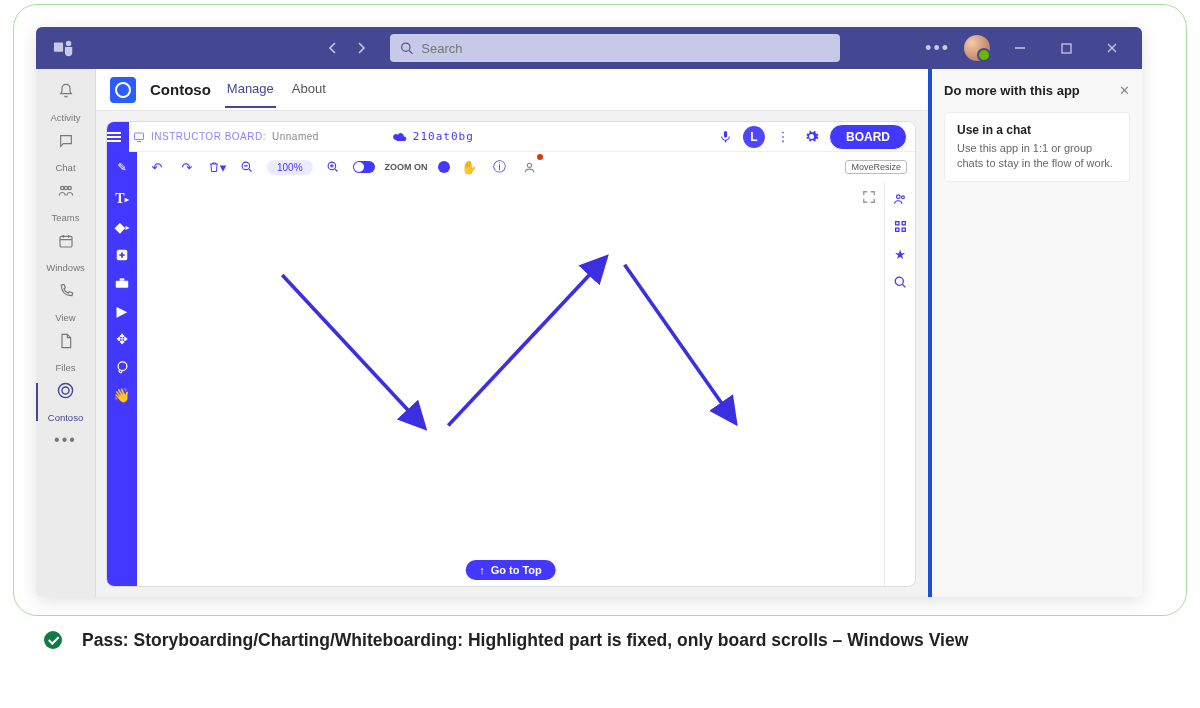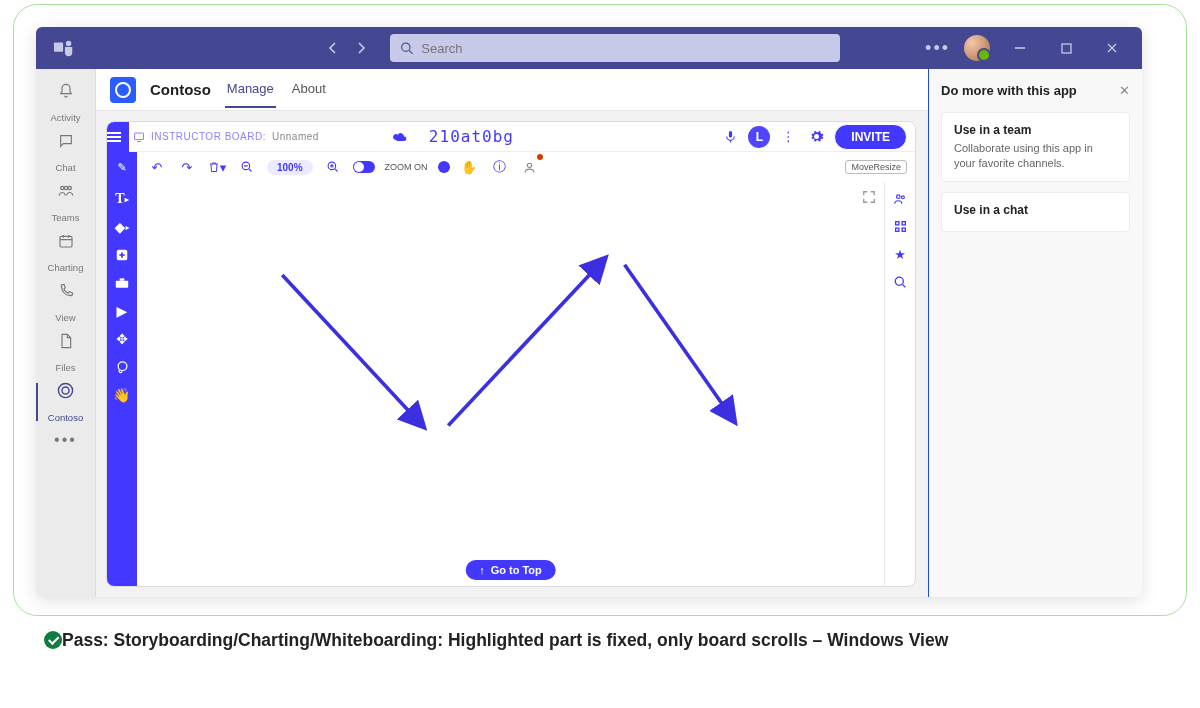--- a/index.html
+++ b/index.html
@@ -1,18 +1,18 @@
 <!DOCTYPE html>
 <html><head>
 <meta charset="utf-8">
 <style>
 *{box-sizing:border-box;margin:0;padding:0;font-family:"Segoe UI",Arial,sans-serif}
 html,body{width:1200px;height:708px;background:#fff}
 .outer{width:1174px;margin:4px auto 0;border:1.5px solid #a6e39a;border-radius:24px;padding:22px 22px 18px;background:#fff}
-.caption-row{display:flex;align-items:flex-start;gap:0;margin:12px 0 0 44px;width:1060px}
+.caption-row{display:flex;align-items:flex-start;gap:20px;margin:12px 0 0 44px;width:1060px}
 .caption-txt{font-weight:600;font-size:17.5px;line-height:1.4;color:#222}
 .pass-icon{width:18px;height:18px;border-radius:50%;background:#107c41;display:flex;align-items:center;justify-content:center;flex:none;margin-top:3px}
 .pass-icon::after{content:"";width:4px;height:8px;border:2px solid #fff;border-top:0;border-left:0;transform:rotate(45deg) translateY(-1px)}
 .window{width:1106px;height:570px;background:#fff;border-radius:6px;overflow:hidden;box-shadow:0 4px 18px rgba(0,0,0,.12);display:flex;flex-direction:column}
 .titlebar{height:42px;background:#444791;display:flex;align-items:center;padding:0 8px;gap:8px}
 .teams-logo{width:28px;height:28px;margin:0 6px;display:flex;align-items:center;justify-content:center}
 .teams-logo svg{width:22px;height:22px}
 .nav-arrows{display:flex;gap:6px;margin-left:230px}
 .nav-arrow{width:22px;height:22px;display:flex;align-items:center;justify-content:center;color:#c7c9e8;cursor:pointer}
 .searchbar{flex:none;width:450px;height:28px;background:#c7c9e8;border-radius:4px;display:flex;align-items:center;padding:0 10px;gap:8px;margin-left:10px}
@@ -38,46 +38,46 @@
 .appname{font-weight:700;font-size:15px;color:#222}
 .apptab{font-size:13px;color:#555;padding:10px 2px;border-bottom:2px solid transparent;cursor:pointer}
 .apptab.active{color:#444791;border-bottom-color:#444791}
 .board-wrap{flex:1;padding:10px 12px 10px 10px}
 .board{height:100%;background:#fff;border:1px solid #dcdcdc;border-radius:8px;display:flex;flex-direction:column;overflow:hidden;position:relative}
 .barA{height:30px;background:#4338ff;display:flex;align-items:center;padding:0 8px;gap:10px;color:#fff}
 .hamb{display:flex;flex-direction:column;gap:2px;cursor:pointer}
 .hamb span{width:14px;height:2px;background:#fff}
 .ibadge{font-size:10px;letter-spacing:.5px;color:#b7b0ff;display:flex;align-items:center;gap:6px}
 .ibadge b{color:#fff;font-weight:500}
-.cloud{margin-left:70px;color:#ddd8ff;display:flex;align-items:center;gap:22px;font-size:16px}
+.cloud{margin-left:70px;color:#ddd8ff;display:flex;align-items:flex-end;gap:6px;font-size:11px}
 .cloud .code{font-family:monospace;letter-spacing:1px}
 .barA-right{margin-left:auto;display:flex;align-items:center;gap:8px}
 .chip{width:22px;height:22px;border-radius:50%;display:flex;align-items:center;justify-content:center;color:#4338ff;font-size:12px}
 .chip.pur{background:#5146ff;color:#fff;font-weight:600}
 .invite{background:#4338ff;color:#fff;font-weight:700;font-size:12px;padding:5px 16px;border-radius:14px;border:1.5px solid #fff}
 .gear{color:#4338ff}
 .bicon{width:20px;height:20px;display:flex;align-items:center;justify-content:center;color:#4338ff;cursor:pointer;font-size:13px}
 .whitehdr{background:#fff;display:flex;align-items:center;gap:4px;padding:3px 8px 3px 0}
 .vtb{width:30px;background:#4338ff;display:flex;flex-direction:column;align-items:center;gap:10px;padding:8px 0 14px}
 .vtb .t{width:18px;height:18px;display:flex;align-items:center;justify-content:center;color:#fff;cursor:pointer;font-size:14px}
 .barB{height:30px;background:#fff;display:flex;align-items:center;gap:10px;padding-left:8px;font-size:11px;color:#4338ff;position:relative}
-.zoompill{background:#eceaff;border-radius:10px;padding:2px 10px;font-size:10px;color:#4338ff;font-weight:700}
+.zoompill{background:#eceaff;border-radius:10px;padding:2px 10px;font-size:10px;color:#4338ff;font-weight:400}
 .toggle{width:22px;height:12px;background:#4338ff;border-radius:6px;position:relative}
 .toggle::after{content:"";position:absolute;left:1px;top:1px;width:10px;height:10px;border-radius:50%;background:#fff}
 .dot{width:12px;height:12px;border-radius:50%;background:#4338ff}
 .notif{position:relative}
 .notif::after{content:"";position:absolute;top:-3px;right:-3px;width:6px;height:6px;border-radius:50%;background:#d83b01}
 .mr{margin-left:auto;margin-right:8px;font-size:9px;border:1px solid #bbb;border-radius:3px;padding:1px 5px;color:#555}
 .board-canvas{flex:1;display:flex;position:relative;min-height:0}
 .canvas{flex:1;background:#fff;position:relative;border-right:1px solid #e9e9e9;overflow:hidden}
 .rvtb{width:30px;display:flex;flex-direction:column;align-items:center;gap:14px;padding:10px 0;color:#4338ff}
 .rvtb .t{cursor:pointer;font-size:13px}
 .gotop{position:absolute;bottom:6px;left:50%;transform:translateX(-50%);background:#4338ff;color:#fff;font-size:11px;font-weight:600;padding:4px 14px;border-radius:12px;cursor:pointer;display:flex;align-items:center;gap:6px}
 .fs{position:absolute;top:8px;right:8px;color:#888;cursor:pointer}
-.sidepanel{width:214px;padding:14px 12px 10px;background:#f8f8f8;border-left:1px solid #1d4ed8}
+.sidepanel{width:214px;padding:14px 12px 10px;background:#f8f8f8;border-left:4px solid #1d4ed8}
 .sp-head{display:flex;align-items:center;justify-content:space-between;margin-bottom:14px}
 .sp-head h4{font-size:13px;font-weight:600;color:#222}
 .sp-close{color:#888;cursor:pointer;font-size:13px}
 .card{background:#fff;border:1px solid #ececec;border-radius:4px;padding:10px 12px;margin-bottom:10px}
 .card h5{font-size:12px;font-weight:600;color:#222;margin-bottom:4px}
 .card p{font-size:11px;color:#666;line-height:1.35}
 svg{display:block}
 </style>
 </head>
 <body>
@@ -166,21 +166,21 @@
           </div>
         <div class="leftnav-item">
             <div class="ico">
               <svg width="16" height="16" viewBox="0 0 24 24" fill="none" stroke="#777" stroke-width="1.7">
                 <rect x="3" y="5" width="18" height="16" rx="2"></rect>
                 <line x1="3" y1="10" x2="21" y2="10"></line>
                 <line x1="8" y1="3" x2="8" y2="7"></line>
                 <line x1="16" y1="3" x2="16" y2="7"></line>
               </svg>
             </div>
-            <span>Charting</span>
+            <span>Windows</span>
           </div>
         <div class="leftnav-item">
             <div class="ico">
               <svg width="16" height="16" viewBox="0 0 24 24" fill="none" stroke="#777" stroke-width="1.7">
                 <path d="M5 3c0 10 6 16 16 16l1-4-5-2-2 2c-3-1-5-3-6-6l2-2-2-5z"></path>
               </svg>
             </div>
             <span>View</span>
           </div>
         <div class="leftnav-item">
@@ -246,21 +246,21 @@
                         <path d="M5 12a7 7 0 0 0 14 0M12 19v4" stroke="#4338ff" stroke-width="2" fill="none"></path>
                       </svg>
                     </div>
                  <div class="chip pur">L</div>
                  <div class="bicon">⋮</div>
                  <div class="bicon gear">
                       <svg width="15" height="15" viewBox="0 0 24 24" fill="#4338ff">
                         <path d="M12 8a4 4 0 1 0 0 8 4 4 0 0 0 0-8zm9 4l2 1-1 3-2-1a9 9 0 0 1-2 2l1 2-3 1-1-2h-3l-1 2-3-1 1-2a9 9 0 0 1-2-2l-2 1-1-3 2-1v-1l-2-1 1-3 2 1a9 9 0 0 1 2-2l-1-2 3-1 1 2h3l1-2 3 1-1 2a9 9 0 0 1 2 2l2-1 1 3-2 1z"></path>
                       </svg>
                     </div>
-                 <div class="invite">INVITE</div>
+                 <div class="invite">BOARD</div>
                </div>
               </div>
 
               <div class="barB">
                 <div style="width:30px;height:30px;background:#4338ff;display:flex;align-items:center;justify-content:center;margin-left:-8px">
                   <div class="t" style="color:#fff">✎</div>
                 </div>
                 <div class="bicon">↶</div>
                 <div class="bicon">↷</div>
                 <div class="bicon"><svg width="12" height="12" viewBox="0 0 24 24" fill="none" stroke="#4338ff" stroke-width="2">
@@ -276,21 +276,21 @@
                 <div class="zoompill">100%</div>
                 <div class="bicon">
                     <svg width="12" height="12" viewBox="0 0 16 16">
                       <circle cx="6.5" cy="6.5" r="5" stroke="#4338ff" stroke-width="1.5" fill="none"></circle>
                       <line x1="4" y1="6.5" x2="9" y2="6.5" stroke="#4338ff" stroke-width="1.5"></line>
                       <line x1="6.5" y1="4" x2="6.5" y2="9" stroke="#4338ff" stroke-width="1.5"></line>
                       <line x1="10.5" y1="10.5" x2="14" y2="14" stroke="#4338ff" stroke-width="1.5"></line>
                     </svg>
                   </div>
                 <div class="toggle"></div>
-                <span style="font-size:9px;color:#555;font-weight:400">ZOOM ON</span>
+                <span style="font-size:9px;color:#555;font-weight:700">ZOOM ON</span>
                 <div class="dot"></div>
                 <div class="bicon">✋</div>
                 <div class="bicon">ⓘ</div>
                 <div class="bicon notif">
                     <svg width="13" height="13" viewBox="0 0 24 24" fill="none" stroke="#888" stroke-width="2">
                       <circle cx="12" cy="8" r="4"></circle>
                       <path d="M4 21c0-4 4-6 8-6s8 2 8 6"></path>
                     </svg>
                   </div>
                 <div class="mr">MoveResize</div>
@@ -370,25 +370,22 @@
             </div>
           </div>
         </div>
 
         <div class="sidepanel">
           <div class="sp-head">
             <h4>Do more with this app</h4>
             <div class="sp-close">✕</div>
           </div>
           <div class="card">
-            <h5>Use in a team</h5>
-            <p>Collaborate using this app in your favorite channels.</p>
-          </div>
-          <div class="card">
             <h5>Use in a chat</h5>
+            <p>Use this app in 1:1 or group chats to stay in the flow of work.</p>
           </div>
         </div>
       </div>
     </div>
   </div>
 </div>
 
 <div class="caption-row">
   <div class="pass-icon"></div>
   <div class="caption-txt">Pass: Storyboarding/Charting/Whiteboarding: Highlighted part is fixed, only board scrolls – Windows View</div>

